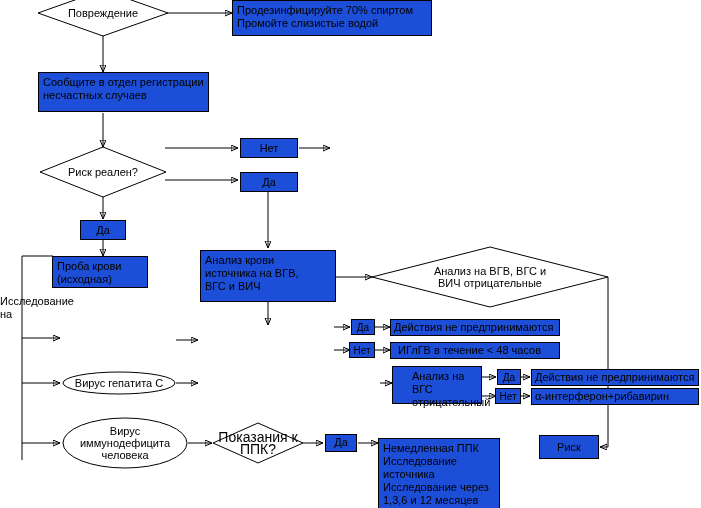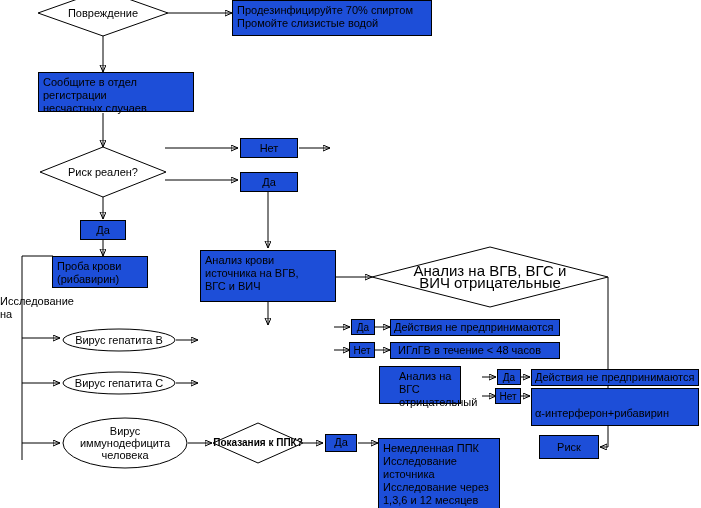--- a/index.html
+++ b/index.html
@@ -124,61 +124,55 @@
   <div class="diamond-wrap" style="left:38px;top:-10px;width:130px;height:46px;">
     <svg width="130" height="46">
         <polygon points="65,0 130,23 65,46 0,23" fill="#fff" stroke="#000" stroke-width="1"></polygon>
       </svg>
     <div class="diamond-label">Повреждение</div>
   </div>
 
   <div class="node box" style="left:232px;top:0px;width:200px;height:36px;">Продезинфицируйте 70% спиртом
 Промойте слизистые водой</div>
 
-  <div class="node box" style="left:38px;top:72px;width:156px;height:40px;">Сообщите в отдел регистрации
+  <div class="node box" style="left:38px;top:72px;width:171px;height:40px;">Сообщите в отдел регистрации
 несчастных случаев</div>
 
   <div class="diamond-wrap" style="left:40px;top:147px;width:126px;height:50px;">
     <svg width="126" height="50">
         <polygon points="63,0 126,25 63,50 0,25" fill="#fff" stroke="#000" stroke-width="1"></polygon>
       </svg>
     <div class="diamond-label">Риск реален?</div>
   </div>
 
   <div class="node box" style="left:240px;top:138px;width:58px;height:20px;text-align:center;">Нет</div>
 
 
   <div class="node box" style="left:240px;top:172px;width:58px;height:20px;text-align:center;">Да</div>
 
   <div class="node box" style="left:80px;top:220px;width:46px;height:20px;text-align:center;">Да</div>
 
   <div class="node box" style="left:52px;top:256px;width:96px;height:32px;">Проба крови
-(рибавирин)</div>
+(исходная)</div>
 
   <div class="node plain" style="left:0px;top:295px;width:80px;height:30px;">Исследование
 на</div>
 
   <div class="node box" style="left:200px;top:250px;width:136px;height:52px;">Анализ крови
 источника на ВГВ,
 ВГС и ВИЧ</div>
 
   <div class="diamond-wrap" style="left:372px;top:247px;width:236px;height:60px;">
     <svg width="236" height="60">
         <polygon points="118,0 236,30 118,60 0,30" fill="#fff" stroke="#000" stroke-width="1"></polygon>
       </svg>
-    <div class="diamond-label" style="font-size:15px;">Анализ на ВГВ, ВГС и
+    <div class="diamond-label" style="font-size:11px;">Анализ на ВГВ, ВГС и
 ВИЧ отрицательные</div>
   </div>
 
-  <div class="ellipse-wrap" style="left:62px;top:328px;width:114px;height:24px;">
-    <svg width="114" height="24">
-        <ellipse cx="57" cy="12" rx="56" ry="11" fill="#fff" stroke="#000" stroke-width="1"></ellipse>
-      </svg>
-    <div class="ellipse-label">Вирус гепатита В</div>
-  </div>
 
   <div class="ellipse-wrap" style="left:62px;top:371px;width:114px;height:24px;">
     <svg width="114" height="24">
         <ellipse cx="57" cy="12" rx="56" ry="11" fill="#fff" stroke="#000" stroke-width="1"></ellipse>
       </svg>
     <div class="ellipse-label">Вирус гепатита С</div>
   </div>
 
   <div class="ellipse-wrap" style="left:62px;top:417px;width:126px;height:52px;">
     <svg width="126" height="52">
@@ -192,36 +186,36 @@
 
   <div class="node box" style="left:351px;top:319px;width:24px;height:16px;text-align:center;padding:1px 2px;font-size:10px;">Да</div>
 
   <div class="node box" style="left:349px;top:342px;width:26px;height:16px;text-align:center;padding:1px 2px;font-size:10px;">Нет</div>
 
   <div class="node box" style="left:390px;top:319px;width:170px;height:17px;padding:1px 3px;">Действия не предпринимаются</div>
 
   <div class="node box" style="left:390px;top:342px;width:170px;height:17px;padding:1px 7px;">ИГлГВ в течение &lt; 48 часов</div>
 
 
-  <div class="node box" style="left:379px;top:366px;width:82px;height:38px;padding-left:19px;">Анализ на ВГС
+  <div class="node box" style="left:392px;top:366px;width:90px;height:38px;padding-left:19px;">Анализ на ВГС
 отрицательный</div>
 
   <div class="node box" style="left:497px;top:369px;width:24px;height:16px;text-align:center;padding:1px 2px;font-size:10px;">Да</div>
 
   <div class="node box" style="left:495px;top:388px;width:26px;height:16px;text-align:center;padding:1px 2px;font-size:10px;">Нет</div>
 
   <div class="node box" style="left:531px;top:369px;width:168px;height:17px;padding:1px 3px;">Действия не предпринимаются</div>
 
-  <div class="node box" style="left:531px;top:388px;width:168px;height:17px;padding:18px 3px;">α-интерферон+рибавирин</div>
+  <div class="node box" style="left:531px;top:388px;width:168px;height:17px;padding:1px 3px;">α-интерферон+рибавирин</div>
 
   <div class="diamond-wrap" style="left:213px;top:423px;width:90px;height:40px;">
     <svg width="90" height="40">
         <polygon points="45,0 90,20 45,40 0,20" fill="#fff" stroke="#000" stroke-width="1"></polygon>
       </svg>
-    <div class="diamond-label" style="font-size:10px;font-weight:bold;">Показания к ППК?</div>
+    <div class="diamond-label" style="font-size:14px;">Показания к ППК?</div>
   </div>
 
   <div class="node box" style="left:325px;top:434px;width:32px;height:18px;text-align:center;padding:1px 2px;">Да</div>
 
   <div class="node box" style="left:378px;top:438px;width:122px;height:80px;">Немедленная ППК
 Исследование
 источника
 Исследование через
 1,3,6 и 12 месяцев</div>
 

